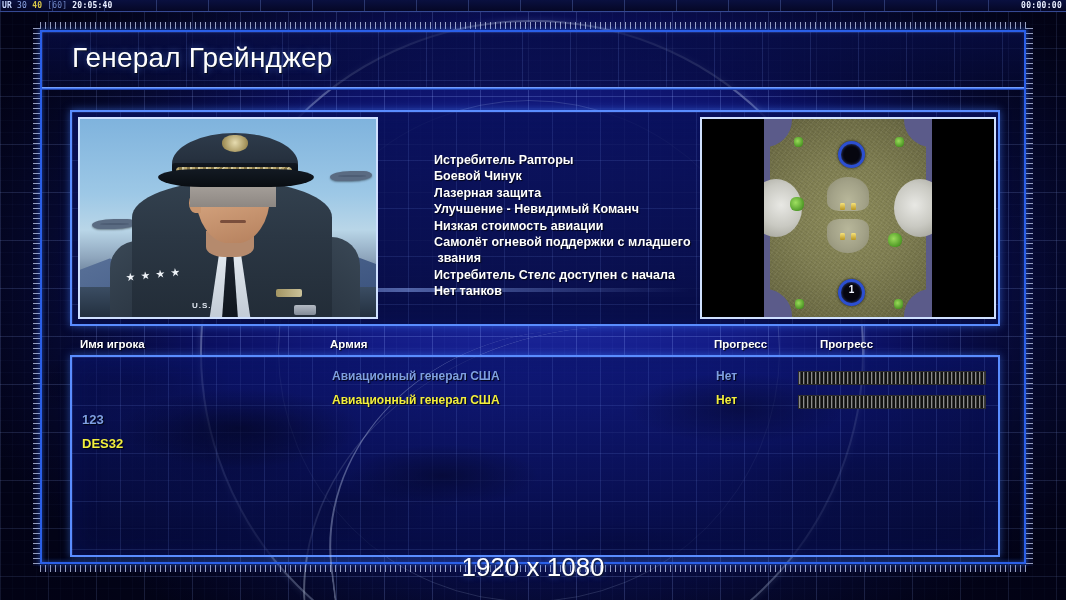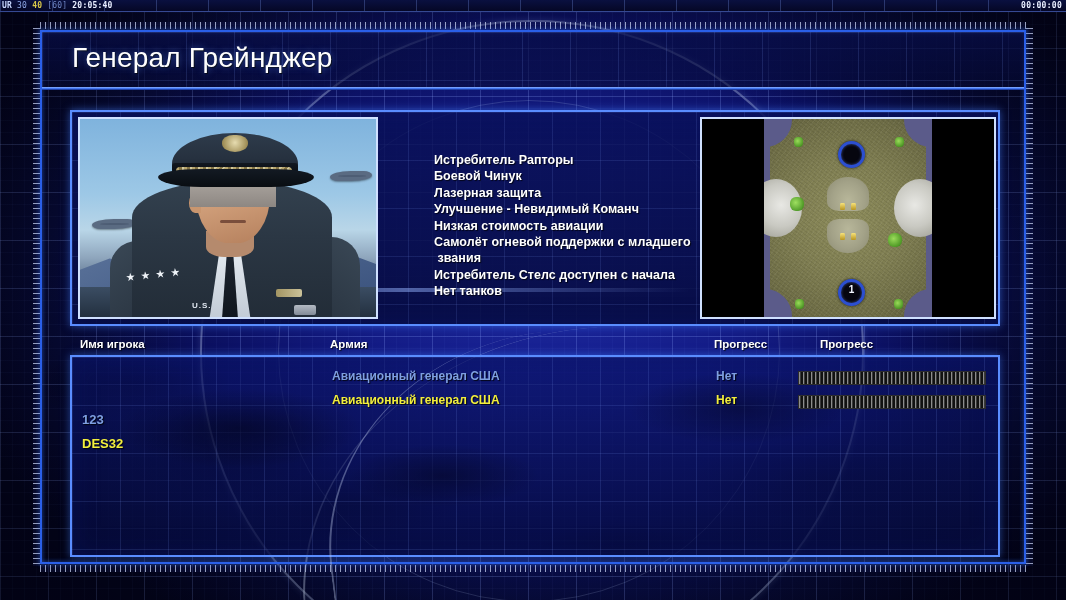--- a/index.html
+++ b/index.html
@@ -413,13 +413,14 @@
     <div class="prow" id="row1" style="top:33px;">
       <div class="pn" style="color: rgb(242, 238, 60);">DES32</div>
       <div class="pa" style="color: rgb(242, 238, 60);">Авиационный генерал США</div>
       <div class="pt" style="color: rgb(242, 238, 60);">Нет</div>
       <div class="pb">
           <i id="bar1" style="width: 100%;"></i>
         </div>
     </div>
   </div>
 
+  <div id="res-label">1920 x 1080</div>
 </div>
 
 </body></html>

